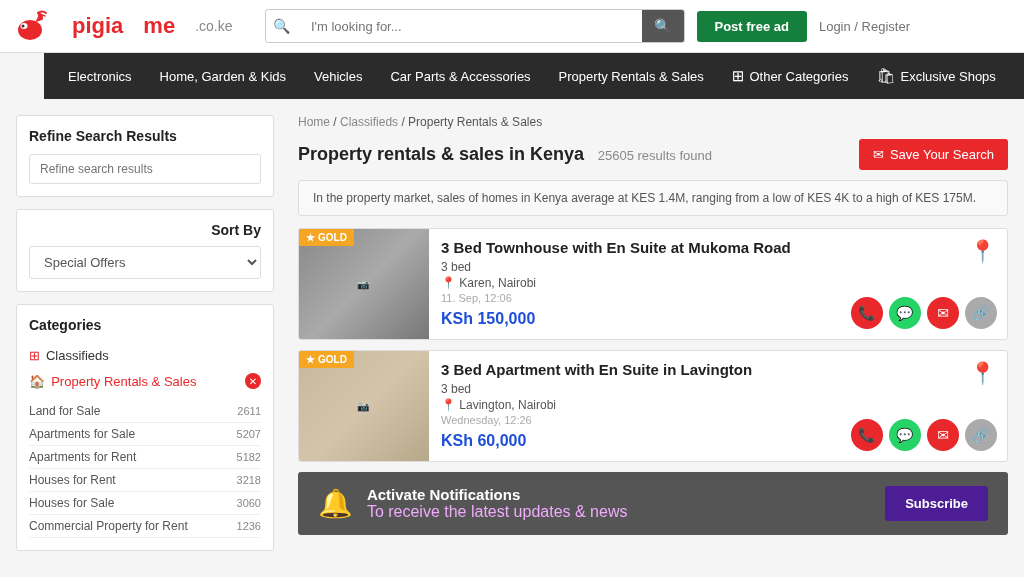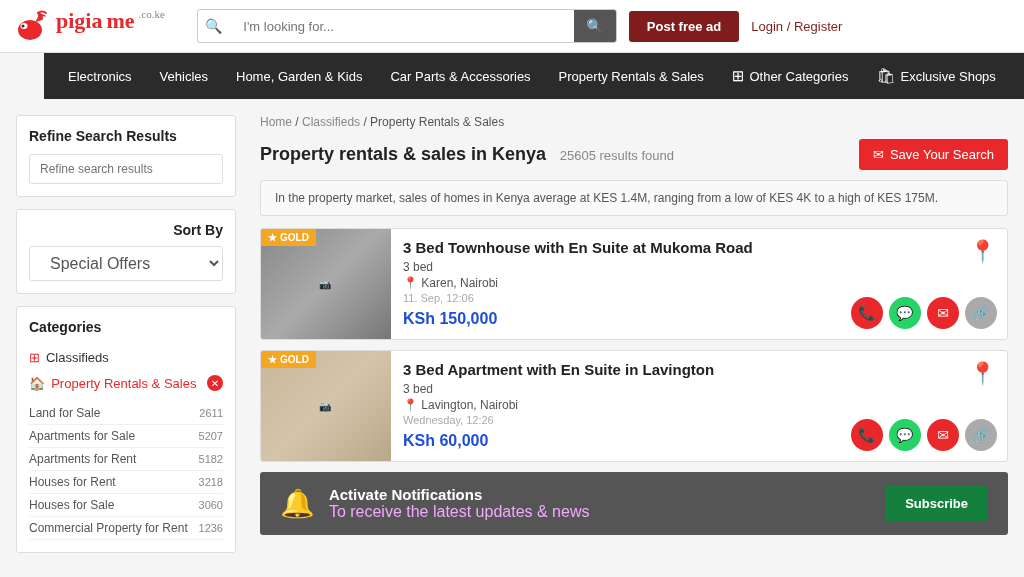--- a/index.html
+++ b/index.html
@@ -1,41 +1,41 @@
 <!DOCTYPE html>
 <html><head>
   <meta charset="utf-8">
   <style>
     * { box-sizing: border-box; margin: 0; padding: 0; }
     body { font-family: Arial, sans-serif; font-size: 13px; background: #f5f5f5; color: #333; }
 
     
     .header { background: #fff; padding: 8px 16px; display: flex; align-items: center; gap: 12px; border-bottom: 1px solid #ddd; }
-    .logo { display: flex; align-items: flex-start; gap: 4px; font-family: Liberation Serif, serif; }
+    .logo { display: flex; align-items: center; gap: 20px; }
     .search-bar { flex: 1; display: flex; align-items: center; border: 1px solid #ccc; border-radius: 3px; overflow: hidden; max-width: 420px; margin-left: 20px; }
     .search-bar input { flex: 1; padding: 8px 12px; border: none; outline: none; font-size: 13px; color: #999; }
     .search-btn { background: #555; border: none; padding: 8px 12px; cursor: pointer; color: #fff; font-size: 14px; }
-    .post-btn { background: #7f1d1d; color: #fff; border: none; padding: 8px 18px; border-radius: 3px; cursor: pointer; font-size: 13px; font-weight: bold; white-space: nowrap; }
-    .login-link { color: #7f1d1d; font-size: 13px; cursor: pointer; white-space: nowrap; text-align: center; }
+    .post-btn { background: #15803d; color: #fff; border: none; padding: 8px 18px; border-radius: 3px; cursor: pointer; font-size: 13px; font-weight: bold; white-space: nowrap; }
+    .login-link { color: #737373; font-size: 13px; cursor: pointer; white-space: nowrap; text-align: center; }
 
     
     .nav { background: #2b2b2b; display: flex; align-items: center; padding: 0 10px; margin-left: 44px; }
     .nav-item { color: #fff; padding: 14px 14px; font-size: 13px; cursor: pointer; white-space: nowrap; display: flex; align-items: center; gap: 5px; }
     .nav-deals { color: #e8282b; }
 
     
     .main-layout { display: flex; gap: 0; padding: 16px; max-width: 1024px; margin: 0 auto; }
 
     
-    .sidebar { width: 220px; flex-shrink: 0; margin-right: 16px; }
+    .sidebar { width: 258px; flex-shrink: 0; margin-right: 16px; }
     .sidebar-section { background: #fff; border: 1px solid #ddd; border-radius: 3px; margin-bottom: 12px; padding: 12px; }
     .sidebar-title { font-weight: bold; font-size: 14px; margin-bottom: 10px; color: #222; }
     .sidebar-input { width: 100%; padding: 7px 10px; border: 1px solid #ddd; border-radius: 3px; font-size: 12px; color: #999; outline: none; }
     .sort-label { font-weight: bold; font-size: 14px; margin-bottom: 8px; color: #222; text-align: right; }
-    .sort-select { width: 100%; padding: 7px 16px; border: 1px solid #ddd; border-radius: 3px; font-size: 16px; color: #555; background: #fff; cursor: pointer; appearance: auto; }
+    .sort-select { width: 100%; padding: 7px 10px; border: 1px solid #ddd; border-radius: 3px; font-size: 13px; color: #555; background: #fff; cursor: pointer; appearance: auto; }
     .categories-section { background: #fff; border: 1px solid #ddd; border-radius: 3px; padding: 12px; }
     .cat-item { display: flex; align-items: center; gap: 6px; padding: 5px 0; font-size: 13px; cursor: pointer; color: #333; }
     .cat-item.active { color: #e8282b; }
     .cat-remove { background: #e8282b; color: #fff; border-radius: 50%; width: 16px; height: 16px; display: flex; align-items: center; justify-content: center; font-size: 10px; cursor: pointer; margin-left: auto; }
     .cat-sub-list { margin-top: 6px; }
     .cat-sub-item { display: flex; justify-content: space-between; align-items: center; padding: 4px 0; font-size: 12px; color: #555; cursor: pointer; border-bottom: 1px solid #f0f0f0; }
     .cat-count { color: #888; font-size: 11px; }
 
     
     .content { flex: 1; margin-left: 8px; }
@@ -67,60 +67,60 @@
     .btn-email { background: #e8282b; }
     .btn-link { background: #aaa; }
 
     .listing-right { display: flex; flex-direction: column; align-items: flex-end; justify-content: space-between; padding: 10px; }
 
     
     .notif-bar { background: #555; color: #fff; border-radius: 3px; padding: 14px 20px; display: flex; align-items: center; gap: 14px; margin-top: 4px; }
     .notif-icon { font-size: 28px; color: #fff; }
     .notif-text .notif-title { font-size: 15px; font-weight: bold; }
     .notif-text .notif-sub { font-size: 16px; color: #f0abfc; }
-    .subscribe-btn { background: #15803d; color: #fff; border: none; padding: 10px 20px; border-radius: 3px; cursor: pointer; font-size: 13px; font-weight: bold; margin-left: auto; }
+    .subscribe-btn { background: #4c1d95; color: #fff; border: none; padding: 10px 20px; border-radius: 3px; cursor: pointer; font-size: 13px; font-weight: bold; margin-left: auto; }
   </style>
 </head>
 <body>
 
 <div class="header">
   <div class="logo">
     <svg width="36" height="36" viewBox="0 0 36 36">
       <ellipse cx="14" cy="22" rx="12" ry="10" fill="#e8282b"></ellipse>
       <ellipse cx="8" cy="18" rx="3.5" ry="3" fill="#fff"></ellipse>
       <circle cx="7" cy="18" r="1.5" fill="#333"></circle>
       <path d="M20 14 Q24 8 22 4 Q28 6 26 12" fill="#e8282b" stroke="#e8282b" stroke-width="1"></path>
 
       <path d="M22 5 Q26 2 30 5" fill="none" stroke="#e8282b" stroke-width="2" stroke-linecap="round"></path>
       <path d="M23 8 Q26 6 29 8" fill="none" stroke="#e8282b" stroke-width="1.5" stroke-linecap="round"></path>
     </svg>
     <span style="font-size:22px;font-weight:bold;color:#e8282b;">pigia</span>
       <span style="font-size:22px;font-weight:bold;color:#e8282b;">me</span>
-      <span style="font-size:11px;color:#888;font-weight:normal;">.co.ke</span>
+      <span style="font-size:14px;color:#888;font-weight:normal;">.co.ke</span>
   </div>
   <div class="search-bar">
     <span style="color:#aaa;padding:0 8px;font-size:14px;">🔍</span>
     <input type="text" placeholder="I'm looking for..." style="">
     <button class="search-btn">
       <span>🔍</span>
     </button>
   </div>
   <button class="post-btn">Post free ad</button>
   <span class="login-link">Login / Register</span>
 </div>
 
 <div class="nav">
   <div class="nav-item">
       <span>Electronics</span>
     </div>
   <div class="nav-item">
+      <span>Home, Garden &amp; Kids</span>
+    </div>
+  <div class="nav-item">
       <span>Vehicles</span>
-    </div>
-  <div class="nav-item">
-      <span>Home, Garden &amp; Kids</span>
     </div>
   <div class="nav-item">
       <span>Car Parts &amp; Accessories</span>
     </div>
   <div class="nav-item">
       <span>Property Rentals &amp; Sales</span>
     </div>
   <div class="nav-item">
     <span style="font-size:15px;">⊞</span>
     <span>Other Categories</span>

